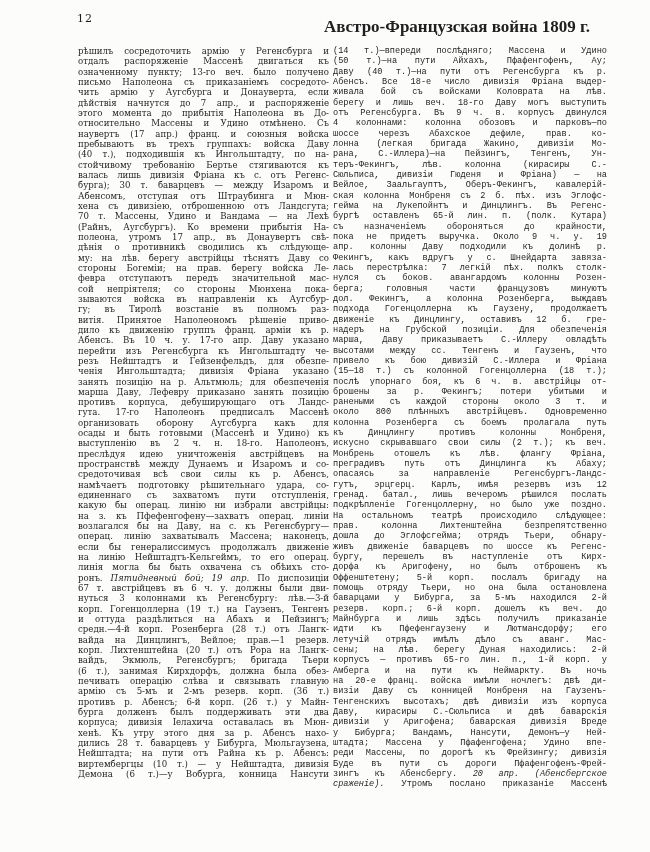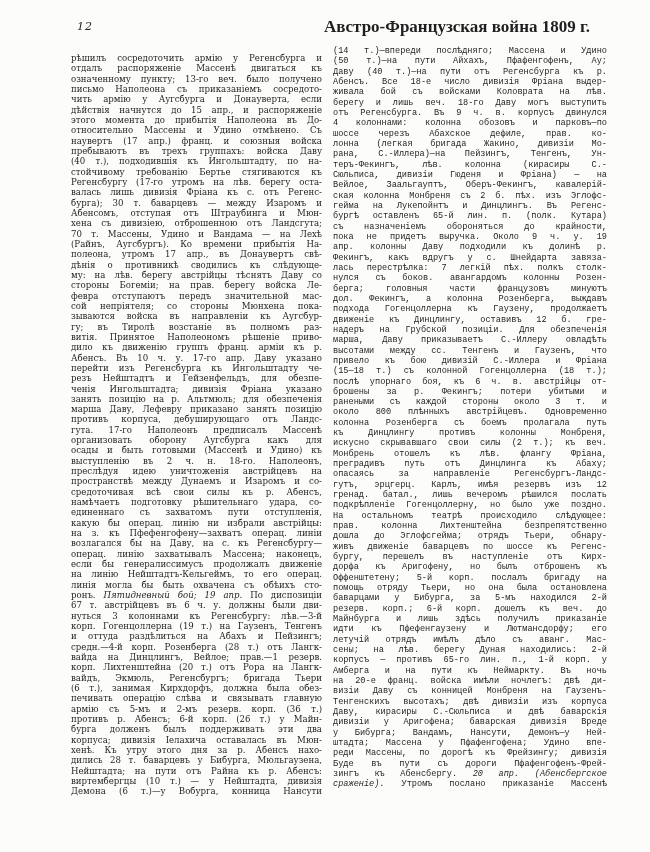--- a/index.html
+++ b/index.html
@@ -10,40 +10,39 @@
     overflow: hidden;
   }
   .page {
     position: relative;
     width: 650px; height: 852px;
     background: var(--paper, #fcfcfa);
     color: var(--ink, #1f1f1f);
   }
   .page-number {
     position: absolute;
-    left: 77px; top: 20px;
+    left: 77px; top: 12px;
     font-size: 11px;
     line-height: 14px;
     letter-spacing: 1px;
-    font-style: italic;
   }
   .header-title {
     position: absolute;
     left: 0; right: 60px; top: 19px;
     text-align: right;
     font-family: Liberation Serif, serif;
     font-weight: bold;
     font-size: 17px;
     line-height: 16px;
   }
   .column {
     position: absolute;
     top: 46px;
   }
-  .column.left  { left: 71px;  width: 251px; margin-top: 7px; }
+  .column.left  { left: 78px;  width: 251px; }
   .column.right { left: 333px; width: 274px; font-family: Liberation Mono, monospace; }
   .line {
     height: 10.33px;
     line-height: 10.33px;
     font-size: 8.6px;
     text-align: justify;
     text-align-last: justify;
     -moz-text-align-last: justify;
     overflow: hidden;
     word-spacing: -0.2px;
@@ -55,28 +54,27 @@
 
 <div class="page" style="--paper: #fcfcfa; --ink: #1f1f1f;">
   <div class="page-number">12</div>
   <div class="header-title">Австро-Французская война 1809 г.</div>
   <div class="column left">
       <div class="line"><span>рѣшилъ сосредоточить армію у Регенсбурга и</span></div>
       <div class="line"><span>отдалъ распоряженіе Массенѣ двигаться къ</span></div>
       <div class="line"><span>означенному пункту; 13-го веч. было получено</span></div>
       <div class="line"><span>письмо Наполеона съ приказаніемъ сосредото-</span></div>
       <div class="line"><span>чить армію у Аугсбурга и Донауверта, если</span></div>
-      <div class="line"><span>дѣйствія начнутся до 15 апр., и распоряженіе</span></div>
+      <div class="line"><span>дѣйствія начнутся до 7 апр., и распоряженіе</span></div>
       <div class="line"><span>этого момента до прибытія Наполеона въ До-</span></div>
       <div class="line"><span>относительно Массены и Удино отмѣнено. Съ</span></div>
       <div class="line"><span>наувертъ (17 апр.) франц. и союзныя войска</span></div>
       <div class="line"><span>пребываютъ въ трехъ группахъ: войска Даву</span></div>
       <div class="line"><span>(40 т.), подходившія къ Ингольштадту, по на-</span></div>
       <div class="line"><span>стойчивому требованію Бертье стягиваются къ</span></div>
-      <div class="line"><span>Регенсбургу (17-го утромъ на лѣв. берегу оста-</span></div>
       <div class="line"><span>валась лишь дивизія Фріана къ с. отъ Регенс-</span></div>
       <div class="line"><span>бурга); 30 т. баварцевъ — между Изаромъ и</span></div>
       <div class="line"><span>Абенсомъ, отступая отъ Штраубинга и Мюн-</span></div>
       <div class="line"><span>хена съ дивизіею, отброшенною отъ Ландсгута;</span></div>
       <div class="line"><span>70 т. Массены, Удино и Вандама — на Лехѣ</span></div>
       <div class="line"><span>(Райнъ, Аугсбургъ). Ко времени прибытія На-</span></div>
       <div class="line"><span>полеона, утромъ 17 апр., въ Донаувертъ свѣ-</span></div>
       <div class="line"><span>дѣнія о противникѣ сводились къ слѣдующе-</span></div>
       <div class="line"><span>му: на лѣв. берегу австрійцы тѣснятъ Даву со</span></div>
       <div class="line"><span>стороны Богеміи; на прав. берегу войска Ле-</span></div>

